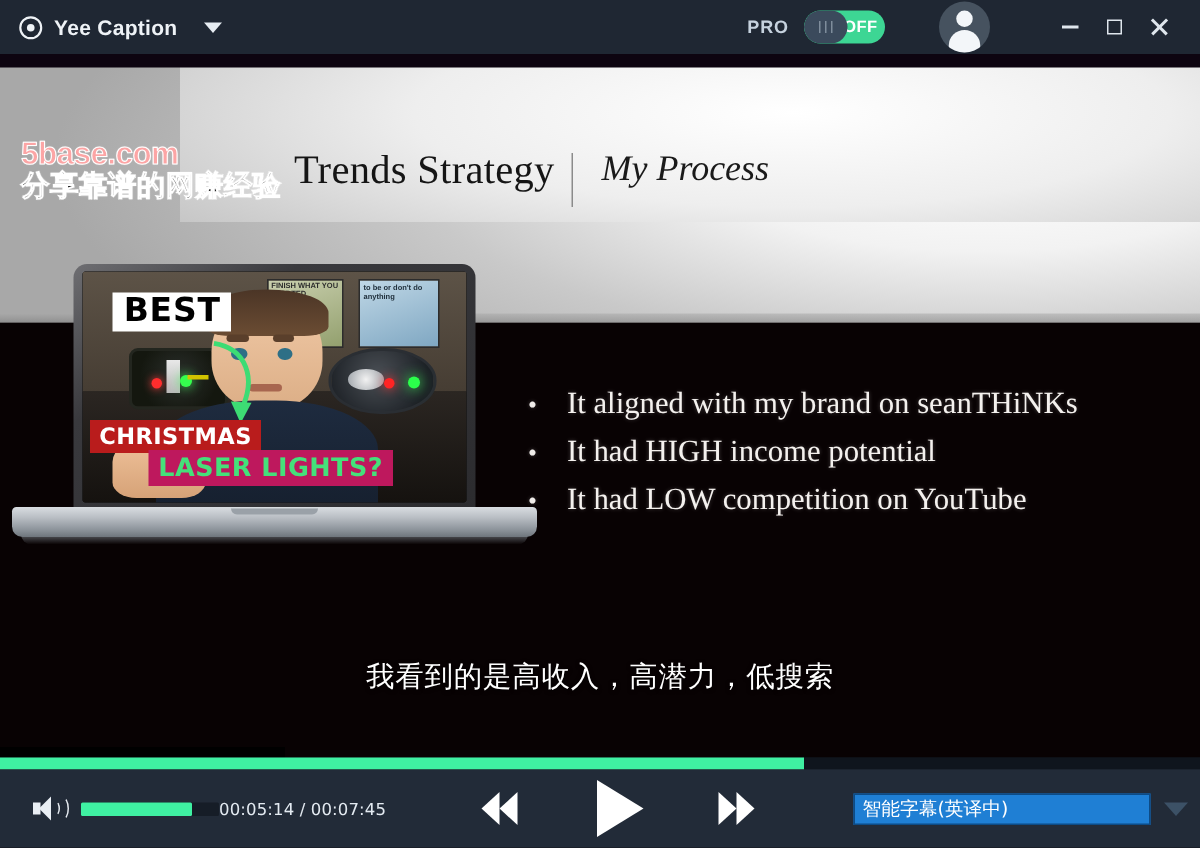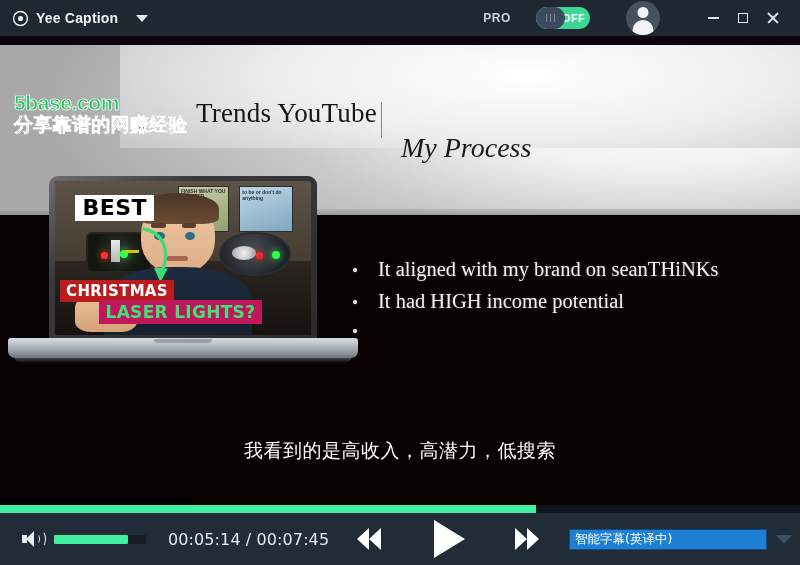--- a/index.html
+++ b/index.html
@@ -23,21 +23,21 @@
     letter-spacing: .2px;
   }
   .tb-caret {
     margin-left: 18px; width: 0; height: 0;
     border-left: 6px solid transparent; border-right: 6px solid transparent;
     border-top: 7px solid #e6ecf2;
   }
   .tb-spacer { flex: 1; }
   .pro-label {
     color: #c6d2de; font-size: 12px; font-weight: bold; letter-spacing: .6px;
-    margin-right: 25px;
+    margin-right: 10px;
   }
   .toggle {
     position: relative; width: 54px; height: 22px; border-radius: 11px;
     background: #3dd694; overflow: hidden; margin-right: 36px;
   }
   .toggle .knob {
     position: absolute; left: 0; top: 0; width: 29px; height: 22px;
     border-radius: 11px; background: #3b4a5c;
     display: flex; align-items: center; justify-content: center;
   }
@@ -111,31 +111,31 @@
     font-size: 27px; color: #151515; white-space: nowrap;
     letter-spacing: .2px;
   }
   .slide-div {
     position: absolute; left: 381px; top: 66px; width: 1.4px; height: 36px;
     background: #8b8b8b;
   }
   .slide-sub {
     position: absolute; left: 401px; top: 64px;
     font-family: "Liberation Serif", "DejaVu Serif", serif;
-    font-size: 28px; font-style: italic; color: #1a1a1a; white-space: nowrap; margin-top: 32px;
+    font-size: 24px; font-style: italic; color: #1a1a1a; white-space: nowrap;
   }
 
   
   .wm {
     position: absolute; left: 14px; top: 56px; z-index: 6;
     font-family: "Liberation Sans", sans-serif;
     line-height: 1.05;
   }
   .wm .l1 {
-    font-size: 21px; font-weight: bold; color: #22c55e; letter-spacing: -.4px;
+    font-size: 21px; font-weight: bold; color: #fca5a5; letter-spacing: -.4px;
     -webkit-text-stroke: .7px #ffffff; text-shadow: 0 0 1px #fff;
   }
   .wm .l2 {
     font-size: 19px; font-weight: bold; color: #191919; letter-spacing: .3px;
     -webkit-text-stroke: .6px #ffffff; text-shadow: 0 0 1px #fff; margin-top: 1px;
   }
 
   
   .laptop { position: absolute; left: 8px; top: 140px; width: 350px; height: 195px; }
   .lid {
@@ -302,21 +302,21 @@
     position:absolute; border:1.6px solid #e9eef4; border-left-color:transparent;
     border-top-color:transparent; border-bottom-color:transparent; border-radius:50%;
   }
   .vol-icon .wv1 { left:12px; top:4px; width:6px; height:10px; }
   .vol-icon .wv2 { left:15px; top:1px; width:9px; height:16px; }
   .vol-track {
     margin-left: 12px; width: 92px; height: 9px; background: #161d27; border-radius: 1px;
   }
   .vol-track .vfill { height: 100%; background: #3ff0a2; border-radius: 1px; }
   .time {
-    margin-left: 22px; color: #e3eaf1; font-size: 16px;
+    color: #e3eaf1; font-size: 11px;
     font-family: "DejaVu Sans", sans-serif; letter-spacing: .1px;
   }
   .sp-a { flex: 1; }
   .btn-rew, .btn-fwd { position: relative; width: 34px; height: 22px; }
   .btn-rew .t1, .btn-rew .t2 {
     position:absolute; top:0; width:0;height:0;
     border-top:11px solid transparent; border-bottom:11px solid transparent;
     border-right:12px solid #ffffff;
   }
   .btn-rew .t1 { left: 3px; } .btn-rew .t2 { left: 15px; }
@@ -387,21 +387,21 @@
     </div>
   </div>
 
   <div class="stage">
     <div class="slide">
 
       <div class="slide-header"></div>
       <div class="slide-header-ext"></div>
       <div class="slide-topbar"></div>
 
-      <div class="slide-title">Trends YouTube</div>
+      <div class="slide-title">Trends Strategy</div>
       <div class="slide-div"></div>
       <div class="slide-sub">My Process</div>
 
       <div class="wm">
         <div class="l1">5base.com</div>
         <div class="l2">分享靠谱的网赚经验</div>
       </div>
 
       <div class="laptop">
         <div class="base-shadow"></div>
@@ -459,20 +459,21 @@
         <div class="bline">
           <span class="bdot">•</span>
           <span>It aligned with my brand on seanTHiNKs</span>
         </div>
         <div class="bline">
           <span class="bdot">•</span>
           <span>It had HIGH income potential</span>
         </div>
         <div class="bline">
           <span class="bdot">•</span>
+          <span>It had LOW competition on YouTube</span>
         </div>
       </div>
 
       <div class="dark-patch"></div>
 
       <div class="cap-wrap">
         <div class="cap-zh">我看到的是高收入，高潜力，低搜索</div>
       </div>
     </div>
   </div>

